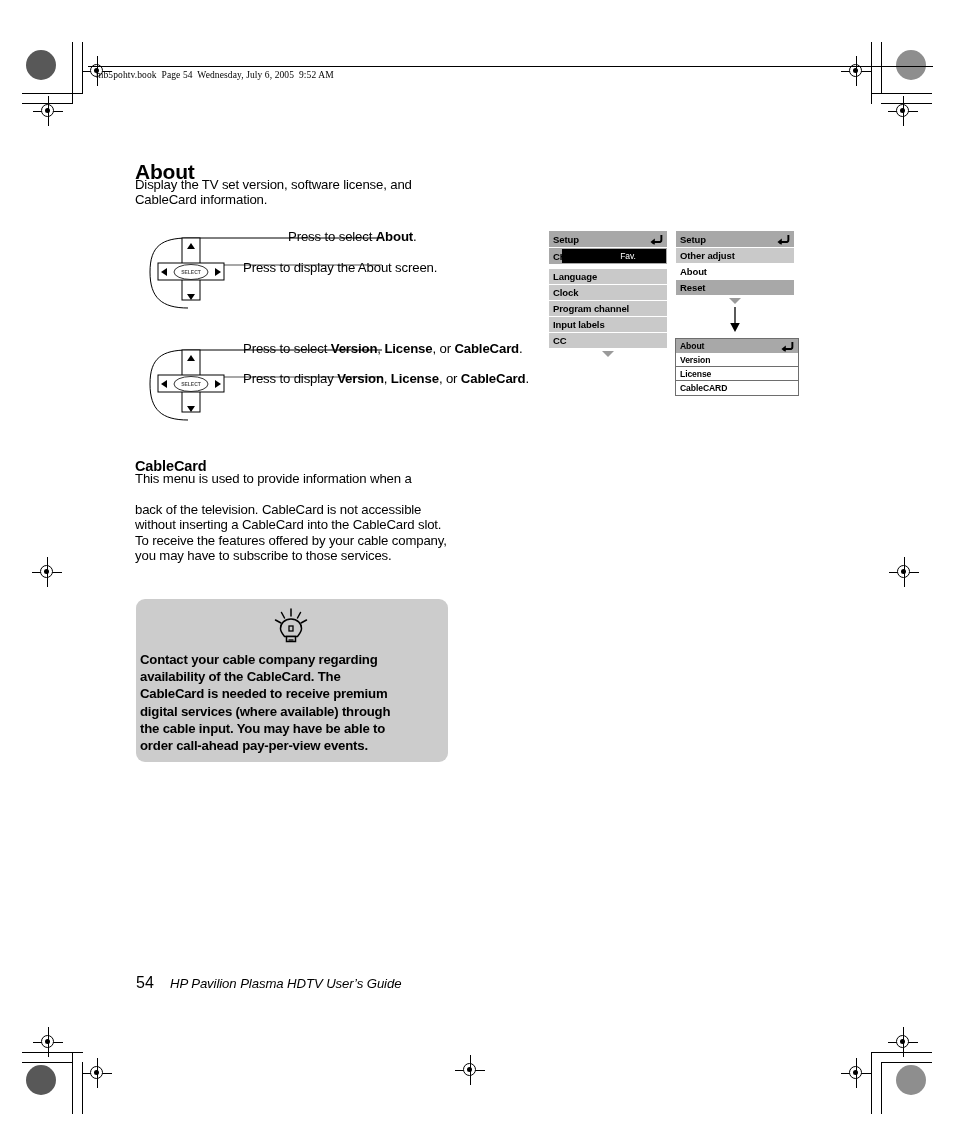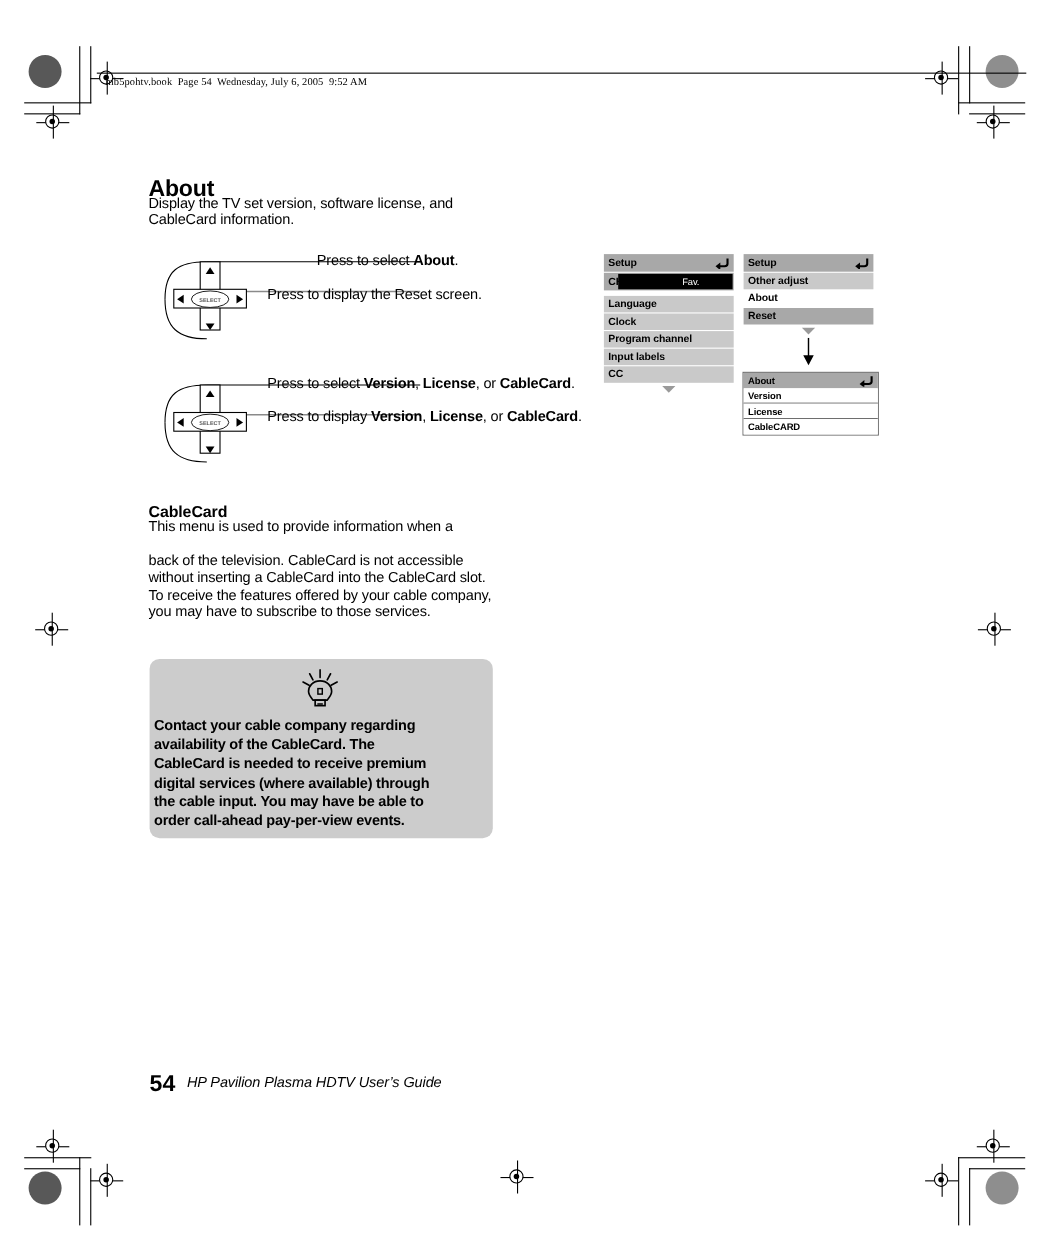--- a/index.html
+++ b/index.html
@@ -199,22 +199,22 @@
     font-size: 13.2px;
     font-weight: bold;
     line-height: 17.2px;
     letter-spacing: -0.2px;
     color: #000;
   }
 
   
   .foot-num {
     position: absolute;
-    font-size: 21px;
-    font-weight: bold;
+    font-size: 16px;
+    font-weight: normal;
   }
   .foot-text {
     position: absolute;
     font-size: 13.2px;
     font-style: italic;
     letter-spacing: -0.1px;
   }
 </style>
 </head>
 <body>
@@ -307,21 +307,21 @@
     <polygon points="47,11 51,17 43,17" fill="#000"></polygon>
     <polygon points="47,68 51,62 43,62" fill="#000"></polygon>
     <polygon points="17,40 23,36 23,44" fill="#000"></polygon>
     <polygon points="77,40 71,36 71,44" fill="#000"></polygon>
   </svg>
 </div>
 
 <div class="step-text" style="left:243px; top:229px;margin-left:45px;">
   <span>Press to select </span><b>About</b><span>.</span>
 </div>
-<div class="step-text" style="left:243px; top:260px;">Press to display the Reset screen.</div>
+<div class="step-text" style="left:243px; top:260px;">Press to display the About screen.</div>
 
 <div class="remote" style="left:144px; top:344px;">
   <svg width="240" height="86" viewBox="0 0 240 86">
     <path d="M44 6 L 238 6" stroke="#000" stroke-width="1" fill="none"></path>
     <path d="M6 40 C 6 14, 18 6, 44 6" stroke="#000" stroke-width="1" fill="none"></path>
     <path d="M6 40 C 6 66, 18 76, 44 76" stroke="#000" stroke-width="1" fill="none"></path>
     <path d="M44 33 C 52 33, 56 33, 62 33 L 238 33" stroke="#8a8a8a" stroke-width="1.4" fill="none"></path>
     <g stroke="#000" stroke-width="1" fill="#fff">
       <rect x="38" y="6" width="18" height="62"></rect>
       <rect x="14" y="31" width="66" height="17"></rect>

